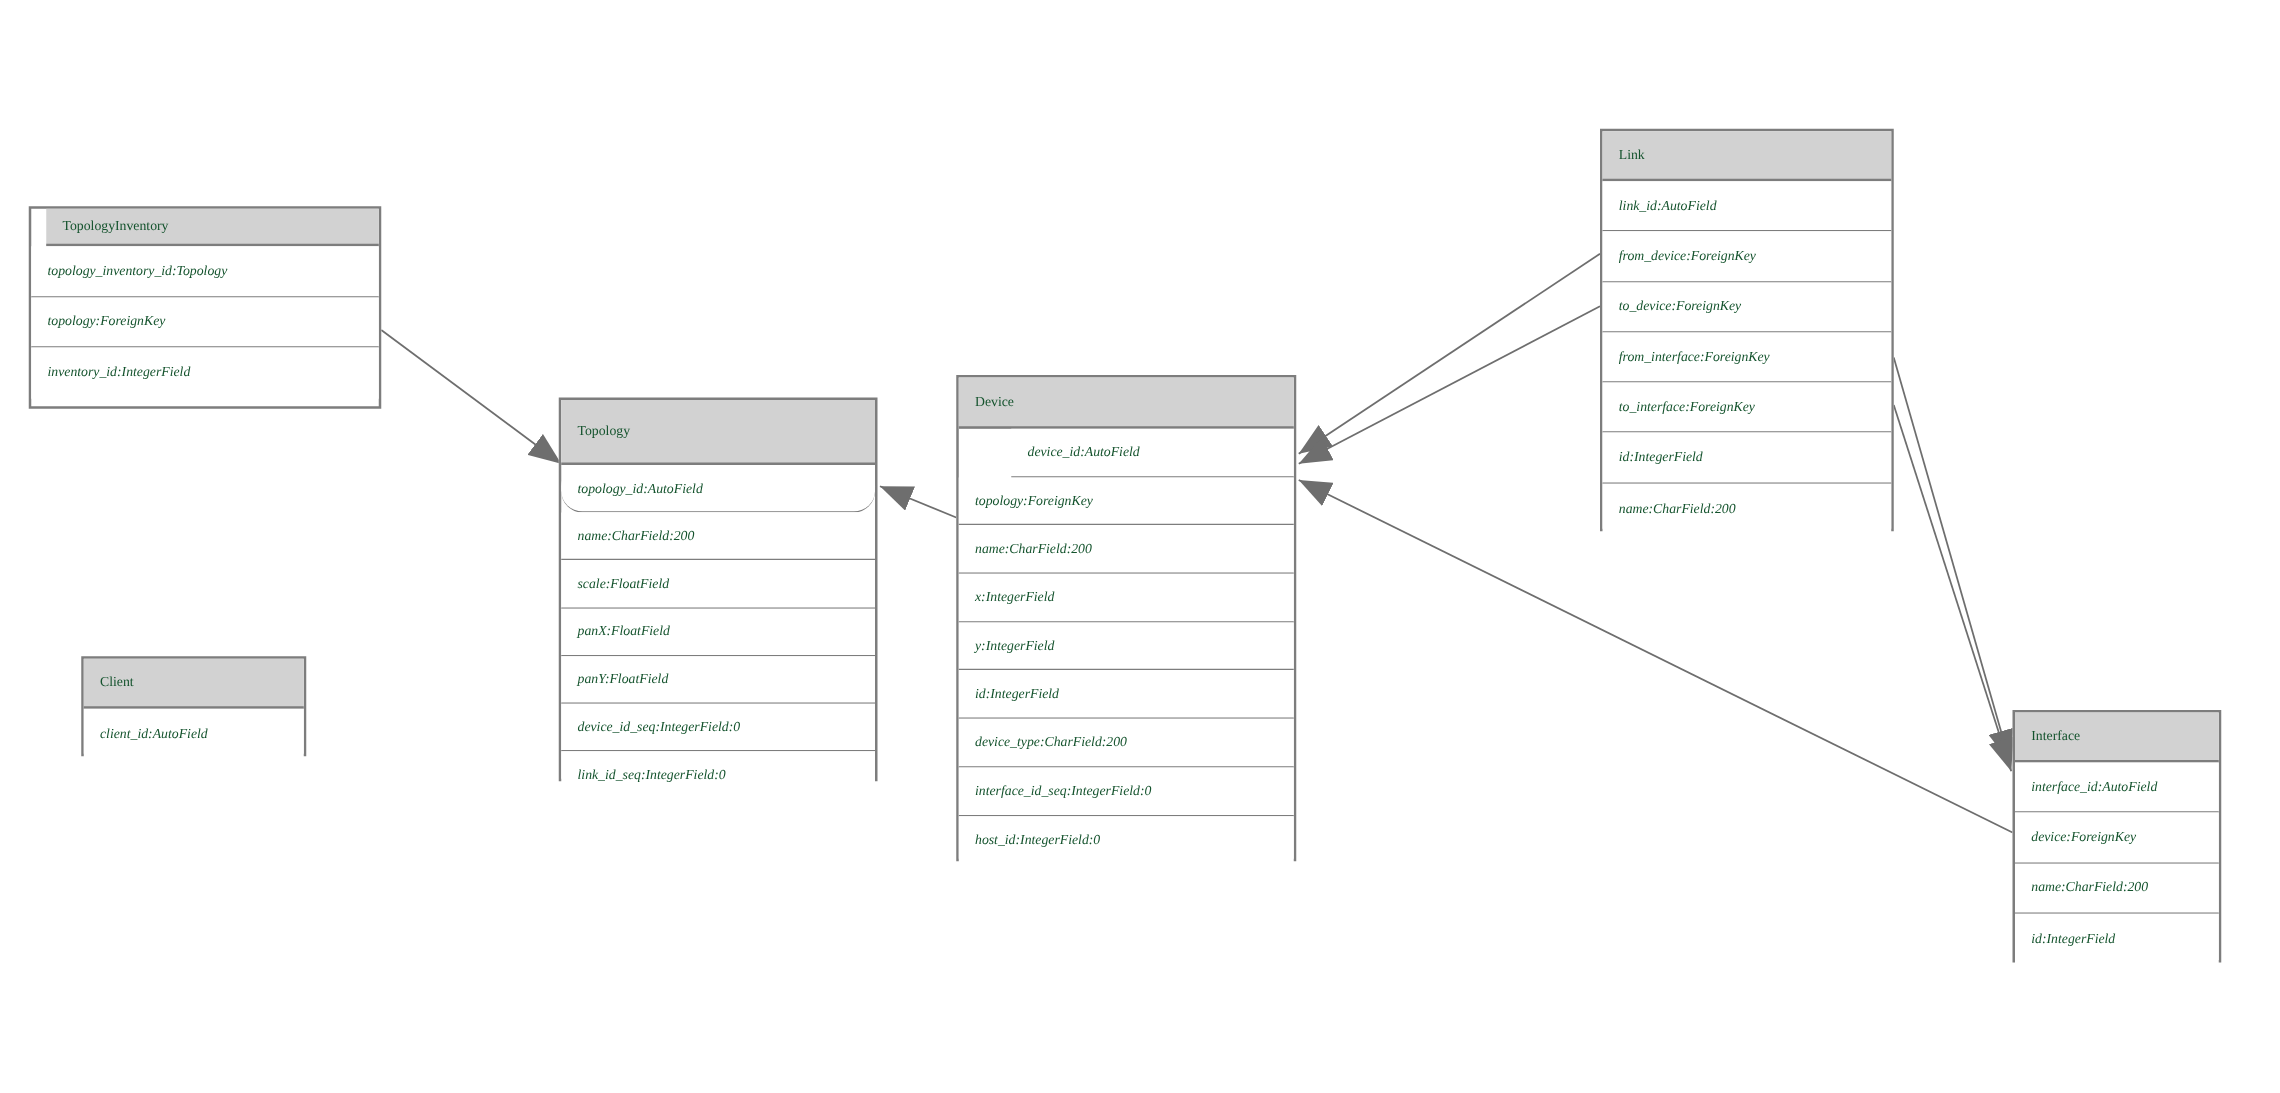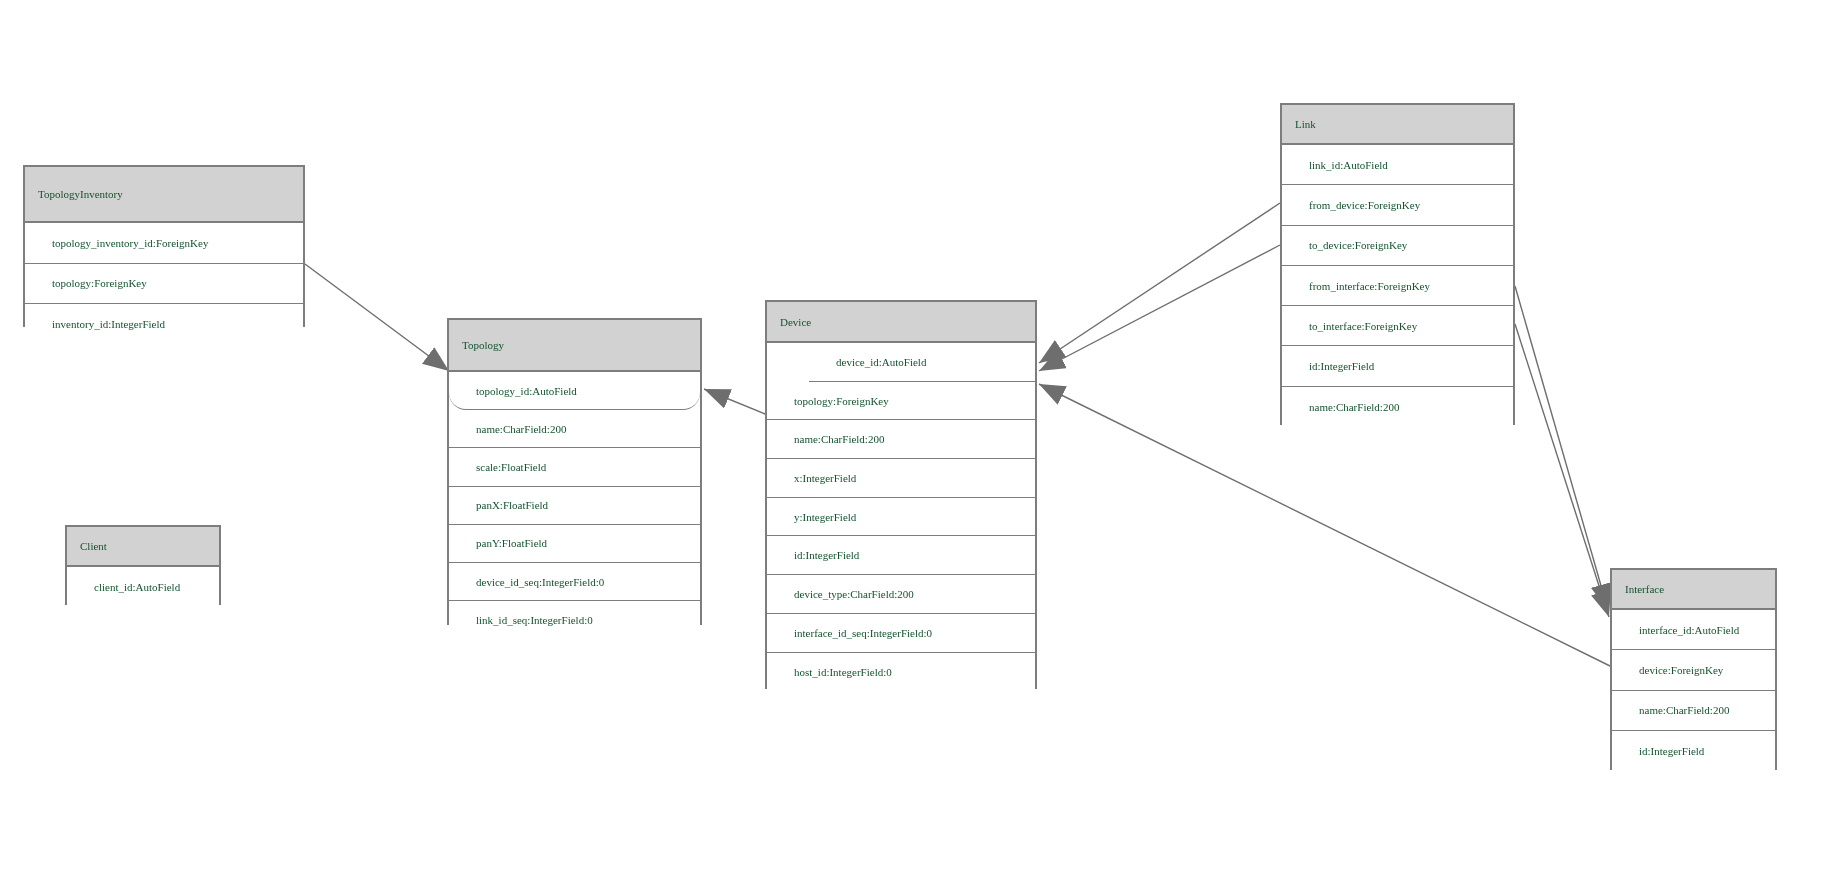--- a/index.html
+++ b/index.html
@@ -38,24 +38,25 @@
     align-items: center;
     padding-left: 13px;
     white-space: nowrap;
     overflow: hidden;
   }
   .entity-row {
     box-sizing: border-box;
     border-bottom: 1px solid #7d7d7d;
     display: flex;
     align-items: center;
-    padding-left: 27px;
+    padding-left: 13px;
     white-space: nowrap;
     overflow: hidden;
     background: #ffffff;
+    font-style: italic;
   }
   .entity-row:last-child {
     border-bottom: none;
   }
   .connector {
     stroke: #6e6e6e;
     stroke-width: 1.4;
     fill: none;
   }
 </style>
@@ -74,36 +75,36 @@
         <line x1="765" y1="414" x2="704" y2="389" class="connector" marker-end="url(#arrowhead)"></line>
         <line x1="1280" y1="203" x2="1039" y2="363" class="connector" marker-end="url(#arrowhead)"></line>
         <line x1="1280" y1="245" x2="1039" y2="371" class="connector" marker-end="url(#arrowhead)"></line>
         <line x1="1610" y1="666" x2="1039" y2="384" class="connector" marker-end="url(#arrowhead)"></line>
         <line x1="1515" y1="286" x2="1608" y2="610" class="connector" marker-end="url(#arrowhead)"></line>
         <line x1="1515" y1="324" x2="1609" y2="617" class="connector" marker-end="url(#arrowhead)"></line>
       </g>
   </svg>
   <div id="entities">
       <div class="entity" style="left: 23px; top: 165px; width: 282px; height: 161.5px;">
-        <div class="entity-header" style="height: 56px;">TopologyInventory</div>
-        <div class="entity-row" style="height: 40.5px;">topology_inventory_id:ForeignKey</div>
+        <div class="entity-header" style="height: 30px; margin-left: 12px;">TopologyInventory</div>
+        <div class="entity-row" style="height: 40.5px;">topology_inventory_id:Topology</div>
         <div class="entity-row" style="height: 40.5px;">topology:ForeignKey</div>
         <div class="entity-row" style="height: 40.5px;">inventory_id:IntegerField</div>
       </div>
       <div class="entity" style="left: 447px; top: 318px; width: 255px; height: 307.4px;">
         <div class="entity-header" style="height: 52px;">Topology</div>
         <div class="entity-row" style="height: 38.2px; border-radius: 17px;">topology_id:AutoField</div>
         <div class="entity-row" style="height: 38.2px;">name:CharField:200</div>
         <div class="entity-row" style="height: 38.2px;">scale:FloatField</div>
         <div class="entity-row" style="height: 38.2px;">panX:FloatField</div>
         <div class="entity-row" style="height: 38.2px;">panY:FloatField</div>
         <div class="entity-row" style="height: 38.2px;">device_id_seq:IntegerField:0</div>
         <div class="entity-row" style="height: 38.2px;">link_id_seq:IntegerField:0</div>
       </div>
-      <div class="entity" style="left: 65px; top: 525px; width: 156px; height: 80px;">
+      <div class="entity" style="left: 65px; top: 525px; width: 180px; height: 80px;">
         <div class="entity-header" style="height: 40px;">Client</div>
         <div class="entity-row" style="height: 40px;">client_id:AutoField</div>
       </div>
       <div class="entity" style="left: 765px; top: 300px; width: 272px; height: 389.3px;">
         <div class="entity-header" style="height: 41px;">Device</div>
         <div class="entity-row" style="height: 38.7px; margin-left: 42px;">device_id:AutoField</div>
         <div class="entity-row" style="height: 38.7px;">topology:ForeignKey</div>
         <div class="entity-row" style="height: 38.7px;">name:CharField:200</div>
         <div class="entity-row" style="height: 38.7px;">x:IntegerField</div>
         <div class="entity-row" style="height: 38.7px;">y:IntegerField</div>

